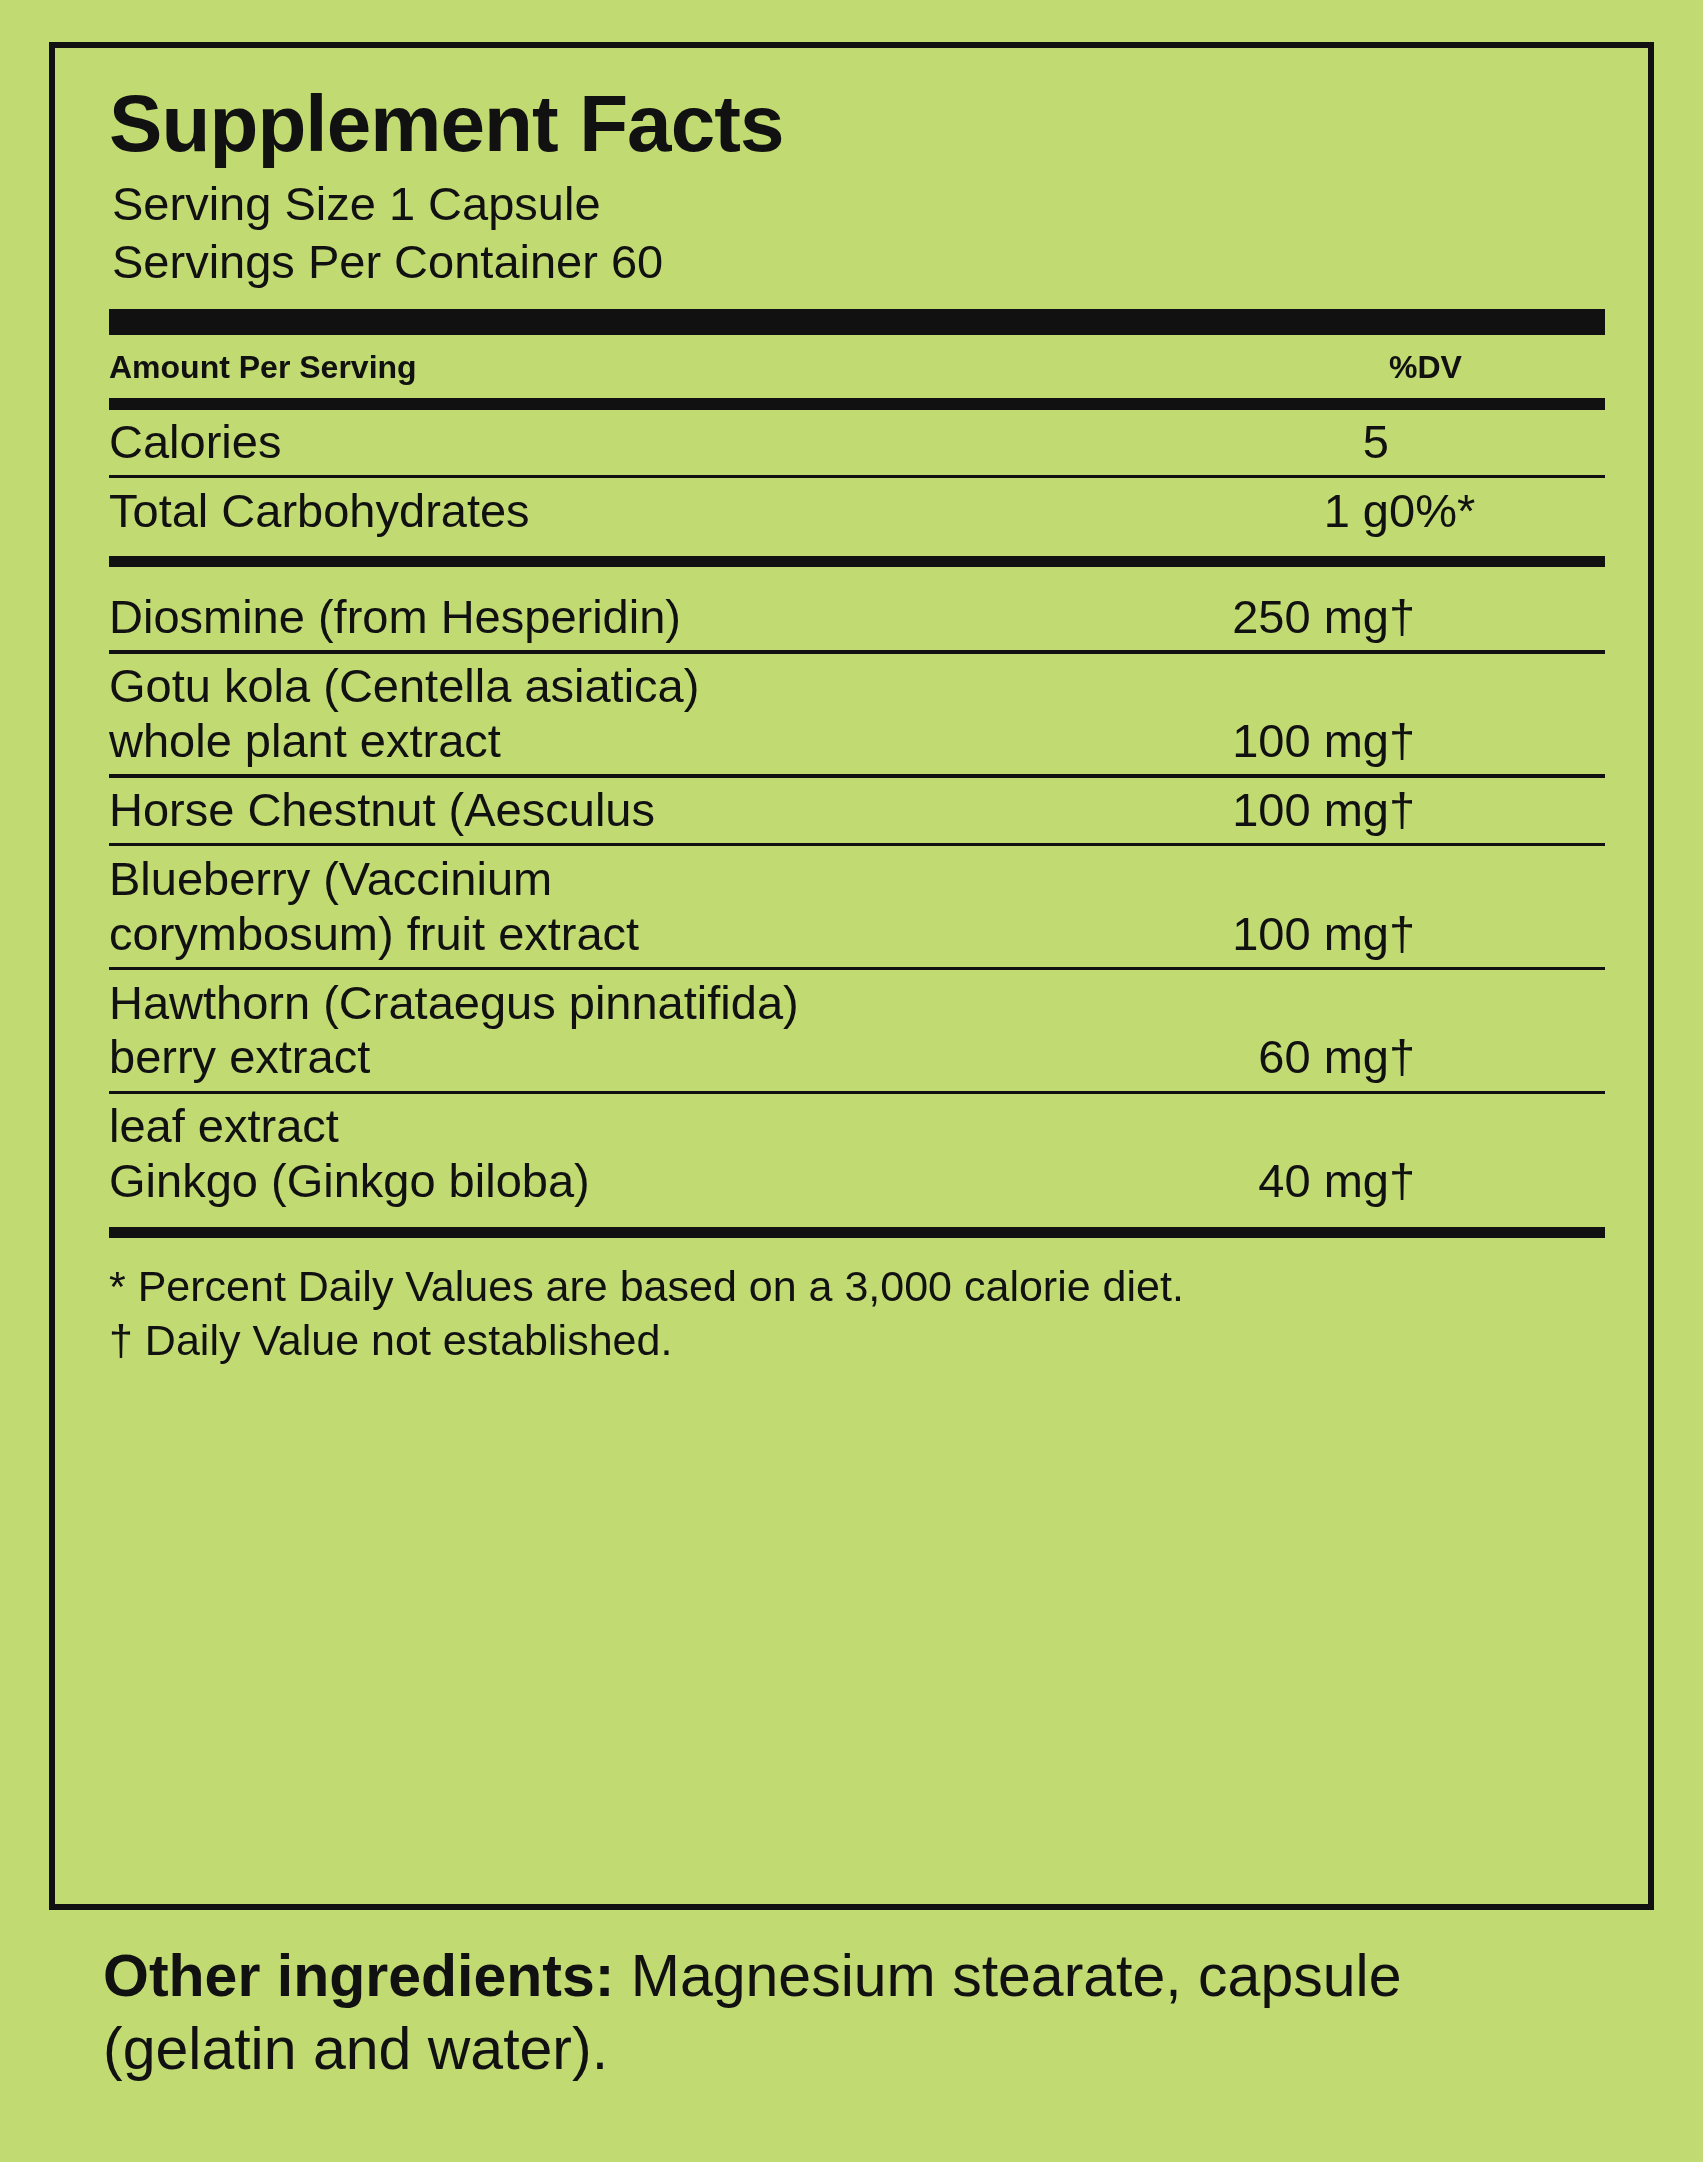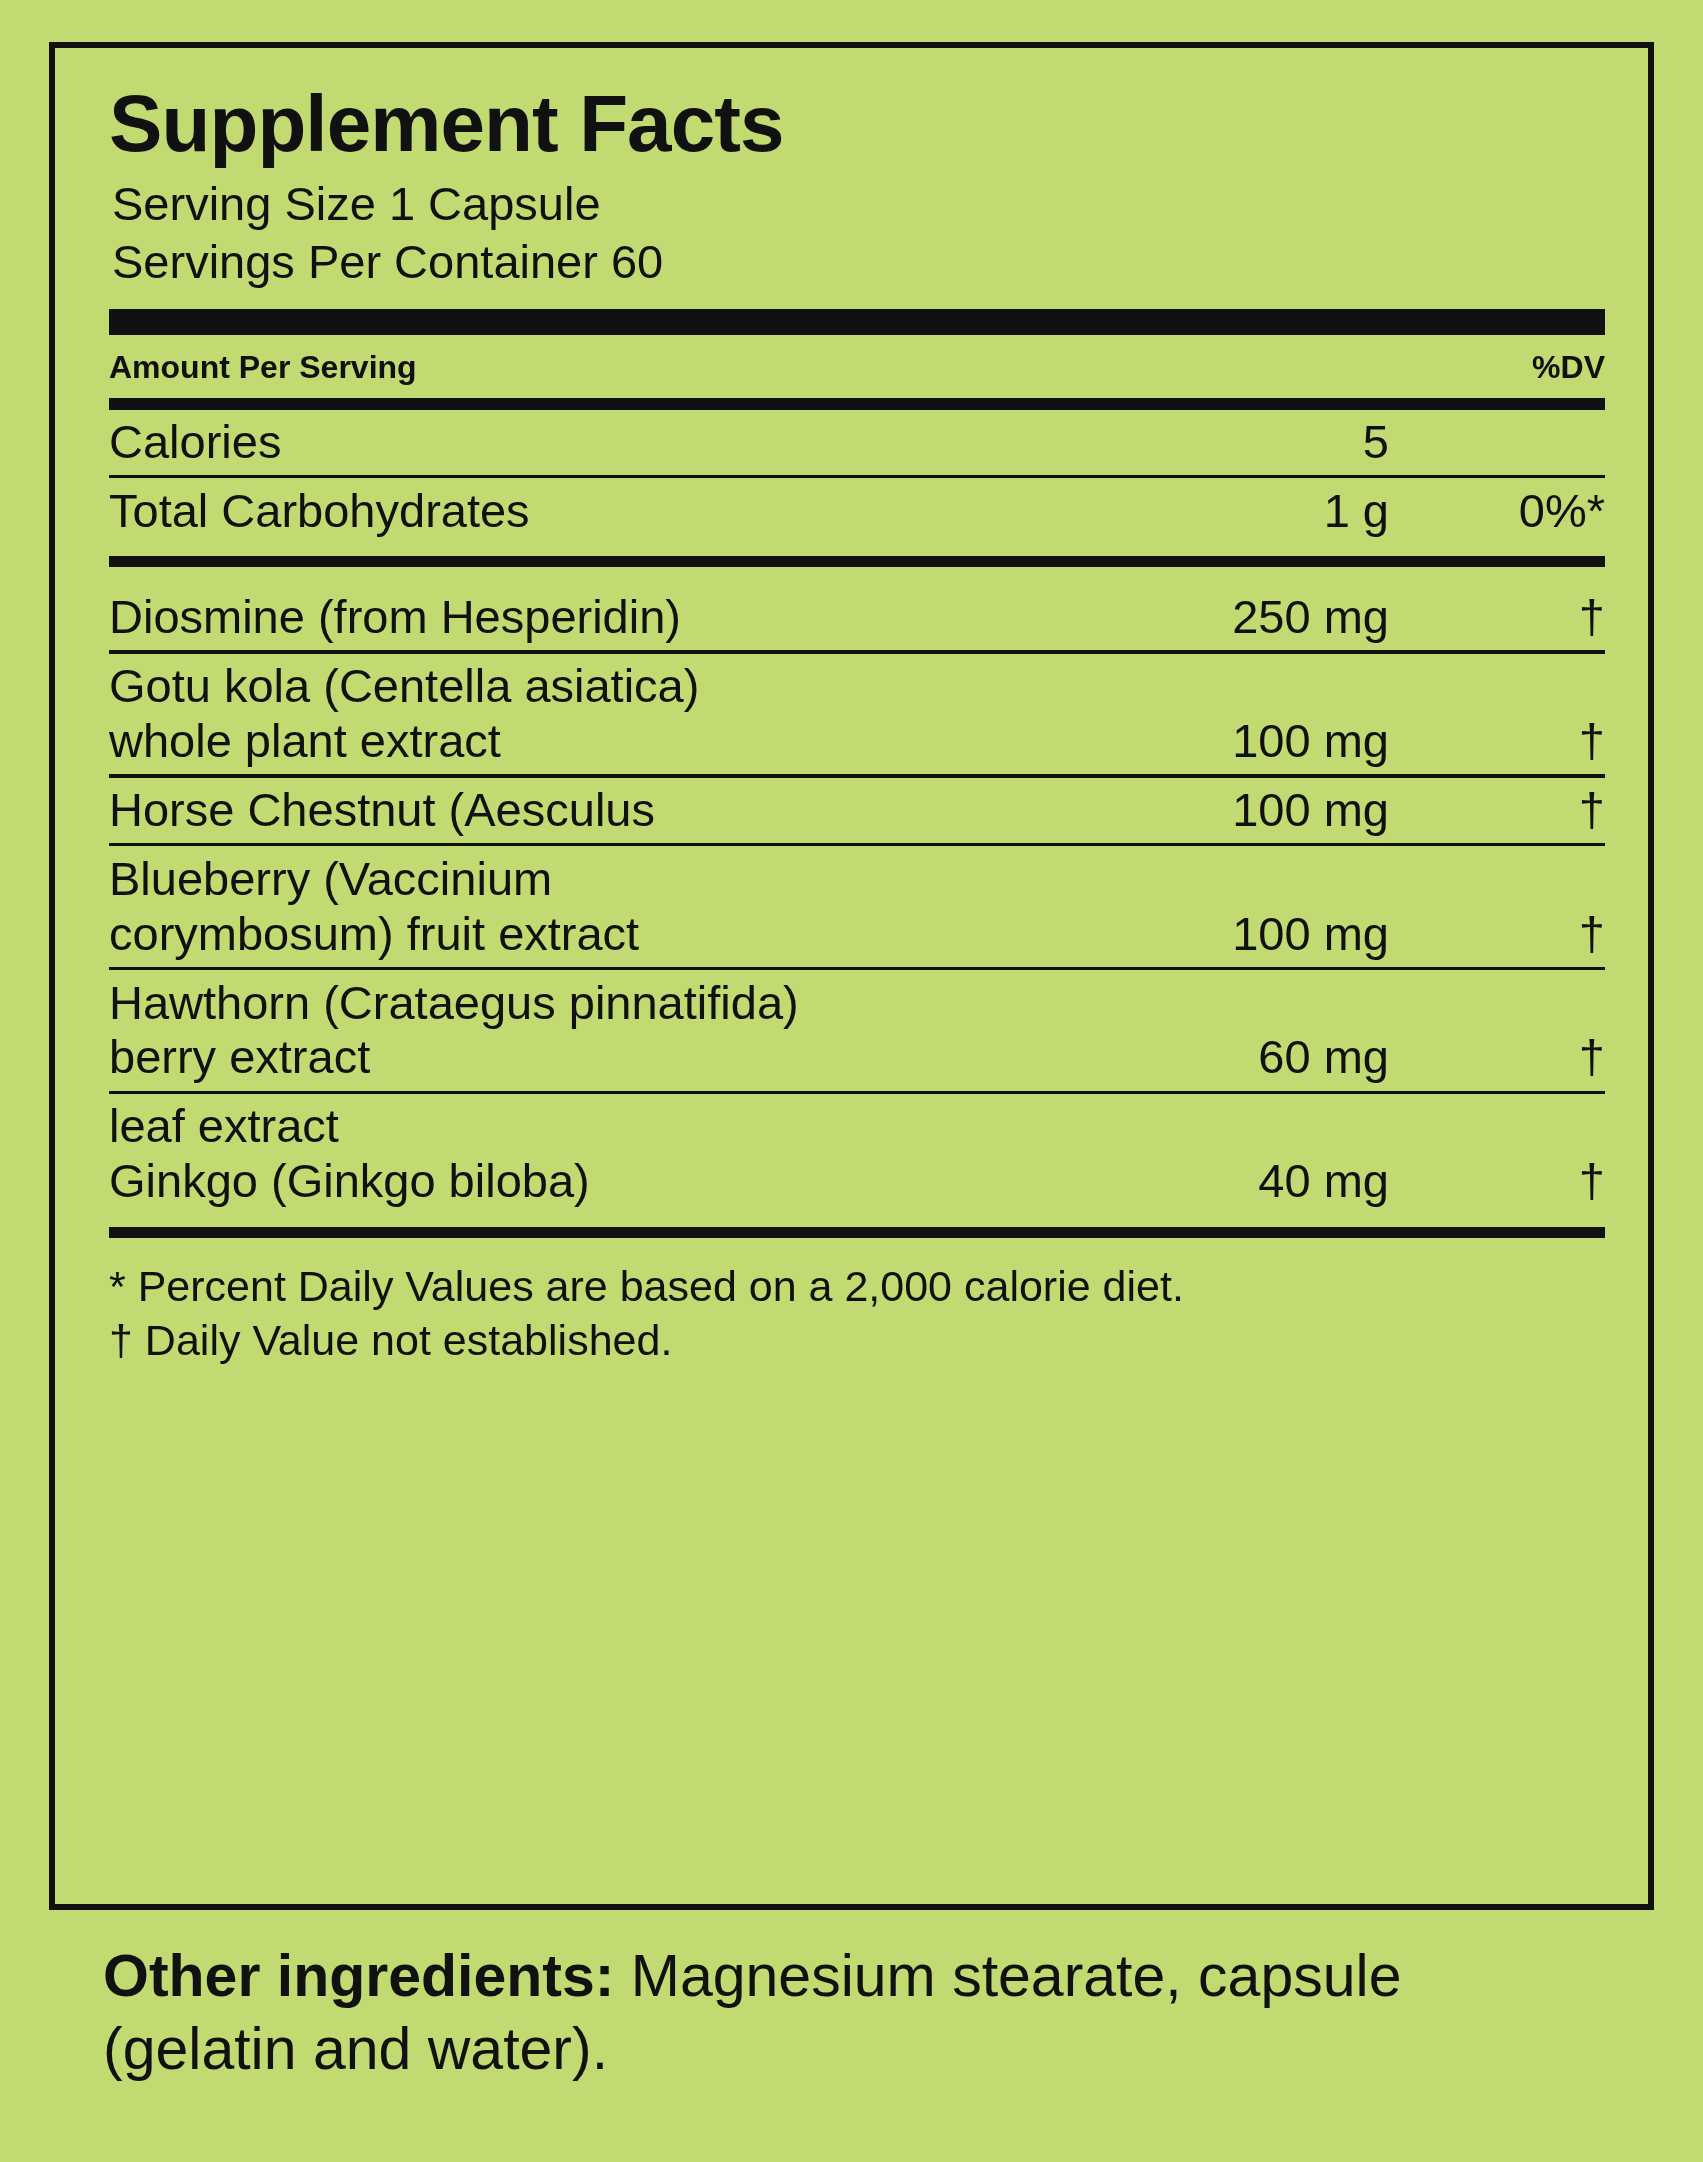--- a/index.html
+++ b/index.html
@@ -95,21 +95,21 @@
     line-height: 1.17;
     text-align: right;
     padding: 5.2px 0 5.2px 0;
     white-space: nowrap;
   }
 
   .row .c-dv {
     flex: 0 0 216px;
     font-size: 47px;
     line-height: 1.17;
-    text-align: right;
+    text-align: left;
     padding: 5.2px 0 5.2px 0;
     white-space: nowrap;
   }
 
   .header-row .c-name,
   .header-row .c-dv {
     font-weight: bold;
     font-size: 32px;
   }
 
@@ -245,21 +245,21 @@
           <div>leaf extract</div>
           <div>Ginkgo (Ginkgo biloba)</div>
         </div>
         <div class="c-amount">40 mg</div>
         <div class="c-dv">†</div>
       </div>
 
       <div class="bar-medium" style="margin-top:12px"></div>
 
       <div class="footnote">
-        <div>* Percent Daily Values are based on a 2,000 calorie diet.</div>
+        <div>* Percent Daily Values are based on a 3,000 calorie diet.</div>
         <div>† Daily Value not established.</div>
       </div>
 
     </div>
   </div>
 
   <div class="other-ingredients">
     <span class="nowrapblock"><b>Other ingredients:</b><span> Magnesium stearate, capsule (gelatin and water).</span></span>
   </div>
 

